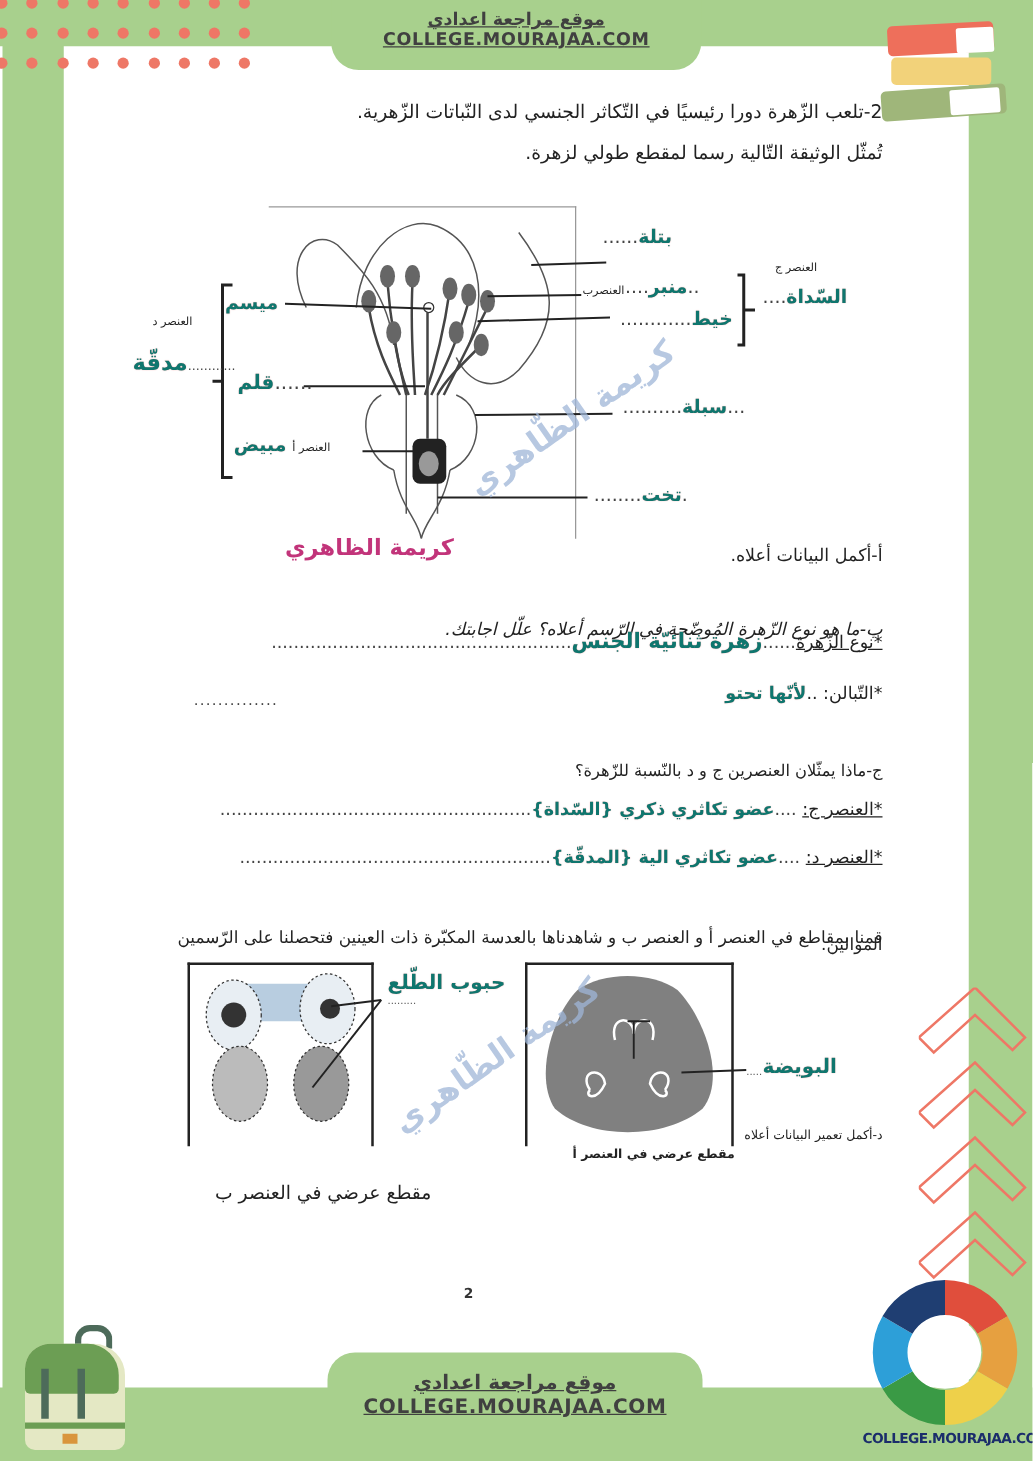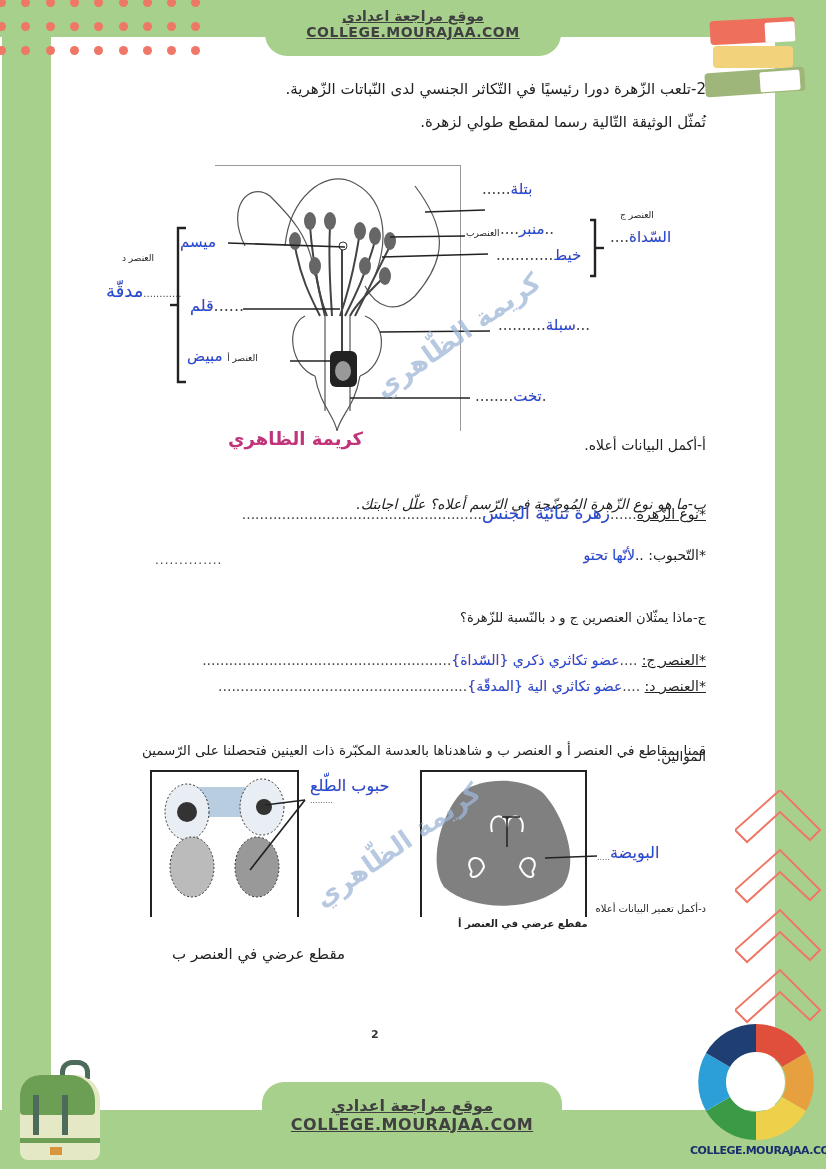--- a/index.html
+++ b/index.html
@@ -3,21 +3,21 @@
 <meta charset="utf-8">
 <style>
   html,body{margin:0;padding:0;}
   body{width:826px;height:1169px;position:relative;overflow:hidden;background:#ffffff;font-family:"DejaVu Sans",sans-serif;}
   .green{background:#a8d08d;position:absolute;}
   .dot{position:absolute;width:9px;height:9px;border-radius:50%;background:#ee7766;}
   .banner{position:absolute;background:#a8d08d;color:#404040;text-align:center;font-family:"DejaVu Sans",sans-serif;font-weight:bold;}
   .banner .ar{display:block;text-decoration:underline;}
   .banner .en{display:block;text-decoration:underline;letter-spacing:0.5px;}
   .rtl{direction:rtl;position:absolute;color:#222;font-family:"DejaVu Sans",sans-serif;white-space:nowrap;}
-  .ans{color:#1d4ed8;font-weight:normal;text-shadow:0 0 1px #f4a5a5;}
+  .ans{color:#0f766e;font-weight:bold;text-shadow:0 0 1px #f4a5a5;}
   .dots{color:#444;letter-spacing:1px;}
   .small{font-size:9px;color:#222;position:absolute;direction:rtl;white-space:nowrap;}
   .lbl{position:absolute;direction:rtl;white-space:nowrap;font-size:15px;}
   .watermark{position:absolute;color:#9fb6d8;opacity:0.75;font-size:26px;font-weight:bold;direction:rtl;white-space:nowrap;}
   .chev{position:absolute;}
 </style>
 </head>
 <body>
 
 <div class="green" style="left:0;top:0;width:826px;height:37px;"></div>
@@ -167,26 +167,26 @@
 
 <div class="watermark" style="left:360px;top:320px;transform:rotate(-35deg);">كريمة الظّاهري</div>
 <div class="rtl" style="left:228px;top:428px;color:#c2347a;font-size:18px;font-weight:bold;">كريمة الظاهري</div>
 
 <div class="rtl" style="right:120px;top:437px;font-size:14px;">أ-أكمل البيانات أعلاه.</div>
 <div class="rtl" style="right:120px;top:496px;font-size:14px;font-style:italic;">ب-ما هو نوع الزّهرة المُوضّحة في الرّسم أعلاه؟ علّل اجابتك.</div>
 <div class="rtl" style="right:120px;top:503px;font-size:14px;text-align:center;">
   <span style="text-decoration:underline;">*نوع الزّهرة</span><span class="dots">......</span><span class="ans" style="font-size:17px;">زهرة ثنائيّة الجنس</span><span class="dots">......................................................</span>
 </div>
 <div class="rtl" style="right:120px;top:547px;font-size:14px;">
-  <span>*التّحبوب: ..</span><span class="ans">لأنّها تحتو</span>
+  <span>*التّبالن: ..</span><span class="ans">لأنّها تحتو</span>
 </div>
 <div class="rtl dots" style="left:155px;top:553px;font-size:12px;">..............</div>
 
 <div class="rtl" style="right:120px;top:610px;font-size:13px;">ج-ماذا يمثّلان العنصرين ج و د بالنّسبة للزّهرة؟</div>
-<div class="rtl" style="right:120px;top:640px;font-size:14px;margin-top:12px;">
+<div class="rtl" style="right:120px;top:640px;font-size:14px;">
   <span style="text-decoration:underline;">*العنصر ج:</span><span class="dots"> ....</span><span class="ans">عضو تكاثري ذكري {السّداة}</span><span class="dots">........................................................</span>
 </div>
 <div class="rtl" style="right:120px;top:678px;font-size:14px;">
   <span style="text-decoration:underline;">*العنصر د:</span><span class="dots"> ....</span><span class="ans">عضو تكاثري الية {المدقّة}</span><span class="dots">........................................................</span>
 </div>
 
 <div class="rtl" style="right:120px;top:742px;font-size:13.5px;">قمنا بمقاطع في العنصر أ و العنصر ب و شاهدناها بالعدسة المكبّرة ذات العينين فتحصلنا على الرّسمين</div>
 <div class="rtl" style="right:120px;top:748px;font-size:13.5px;">الموالين.</div>
 
 <div style="position:absolute;left:150px;top:770px;width:145px;height:145px;border:2px solid #222;border-bottom:none;">

